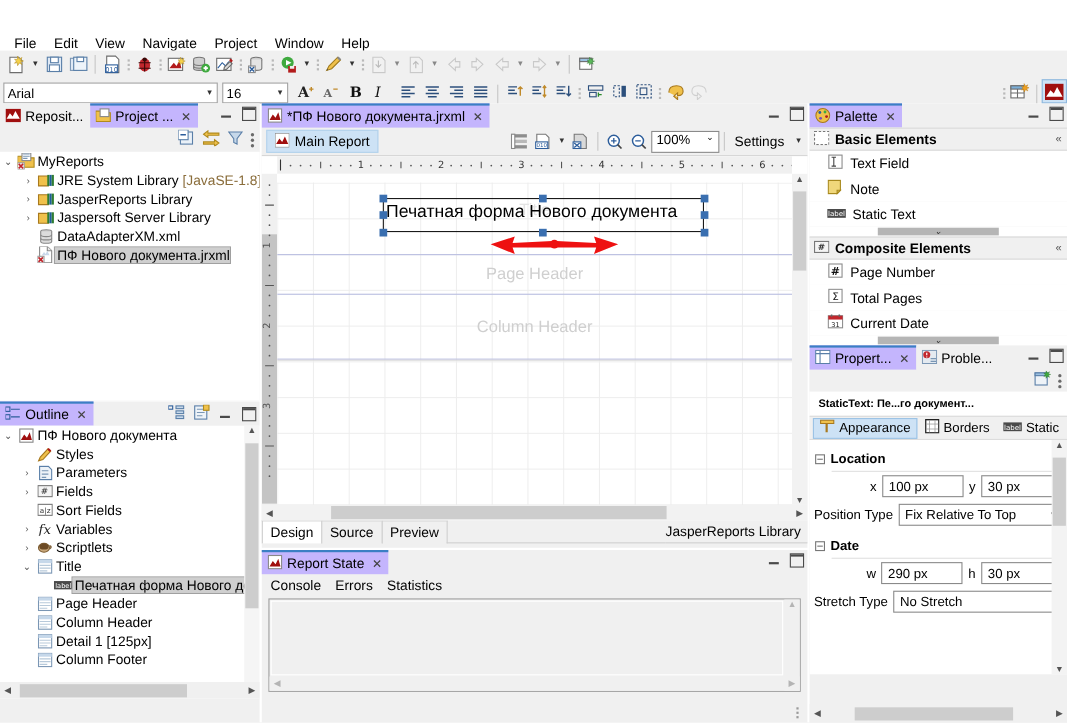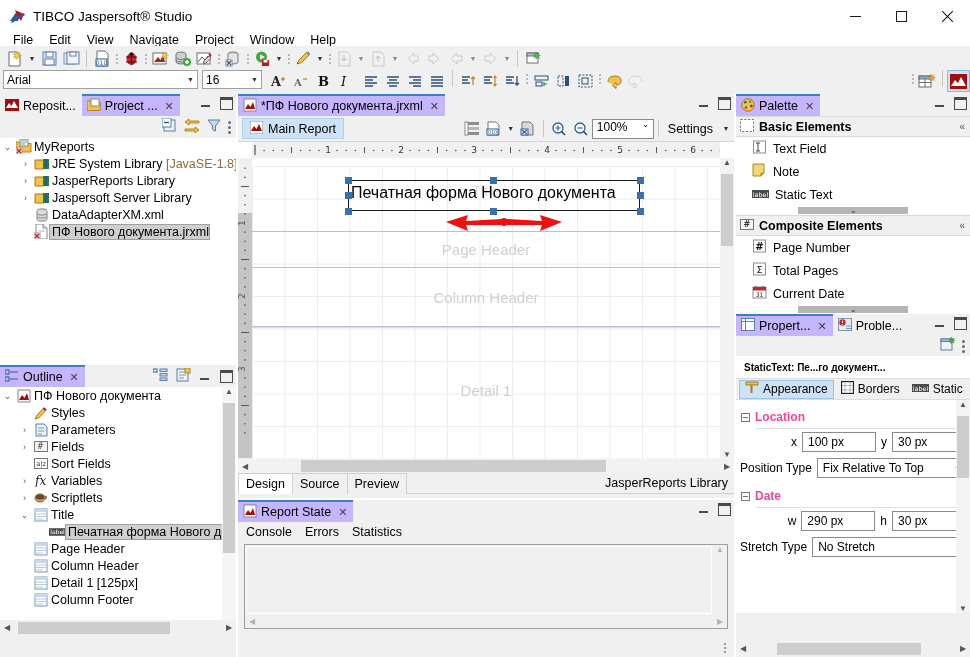--- a/index.html
+++ b/index.html
@@ -50,21 +50,21 @@
   .tb-sep { width: 1px; height: 17px; background: #c6c6c6; margin: 0 4px; }
   .tb-dots {
     width: 5px; height: 18px; display: flex; flex-direction: column;
     justify-content: center; align-items: center; gap: 2px; margin: 0 1px;
   }
   .tb-dots i { width: 2px; height: 2px; background: #b9b9b9; display: block; }
 
   
   .toolbar2 {
     position: absolute; left: 0; top: 70px; width: 970px; height: 24px;
-    background: #f0f0f0; display: flex; align-items: flex-start; padding-left: 3px;
+    background: #f0f0f0; display: flex; align-items: flex-end; padding-left: 3px;
   }
   .combo {
     height: 19px; background: #fff; border: 1px solid #a0a0a0;
     display: flex; align-items: center; font-size: 12px; padding-left: 3px;
     position: relative;
   }
   .combo .cb-arrow {
     position: absolute; right: 3px; top: 0; bottom: 0;
     display: flex; align-items: center; font-size: 7px; color: #333;
   }
@@ -205,21 +205,21 @@
     height: 22px; display: flex; align-items: center; padding-left: 8px;
     font-size: 10px; font-weight: bold; background: #ffffff;
   }
   .props-tabs {
     display: flex; align-items: center; height: 22px; background: #f0f0f0;
     border-top: 1px solid #dcdcdc; border-bottom: 1px solid #dcdcdc; gap: 2px; padding-left: 3px;
   }
   .ptab { display: flex; align-items: center; gap: 4px; height: 19px; padding: 0 5px; font-size: 12px; }
   .ptab.active { background: #cde2f5; border: 1px solid #9cc3e5; }
   .props-body { background: #ffffff; position: relative; font-size: 12px; padding-top: 10px; }
-  .sect-head { display: flex; align-items: center; gap: 5px; padding-left: 5px; font-weight: bold; color: #ec4899; font-size: 12px; }
+  .sect-head { display: flex; align-items: center; gap: 5px; padding-left: 5px; font-weight: bold; color: #000000; font-size: 12px; }
   .sect-box { width: 9px; height: 9px; border: 1px solid #777; position: relative; }
   .sect-box::after { content: ""; position: absolute; left: 1px; right: 1px; top: 3px; height: 1px; background: #777; }
   .sect-rule { height: 1px; background: #e0e0e0; margin: 4px 6px 0 20px; }
   .prow { display: flex; align-items: center; height: 26px; padding: 0 4px; gap: 5px; }
   .plabel { font-size: 12px; }
   .pinput {
     height: 20px; border: 1px solid #8a8a8a; background: #fff;
     display: flex; align-items: center; padding-left: 5px; font-size: 12px;
   }
   .pselect {
@@ -240,47 +240,20 @@
   .sb-thumb { background: #cdcdcd; }
   .sb-arrow { font-size: 8px; color: #555; width: 14px; text-align: center; }
   .grip-dots { display:flex; flex-direction:column; gap:2px; align-items:center; }
   .grip-dots i { width:2px; height:2px; background:#9a9a9a; }
 </style>
 </head>
 <body>
 
 <div class="app">
 
-  <div class="titlebar">
-    <span class="app-icon">
-      <svg width="17" height="17" viewBox="0 0 17 17">
-        <path d="M1 13 L8 3 L11 8 L9 13 Z" fill="#2c5d9b"></path>
-        <path d="M6 2 L15 6 L12 13 L8 7 Z" fill="#b31b1b"></path>
-        <path d="M2 14 L15 5 L16 7 L3 15 Z" fill="#2c5d9b"></path>
-      </svg>
-    </span>
-    <span class="app-title">TIBCO Jaspersoft® Studio</span>
-    <div class="win-btns">
-      <div class="win-btn">
-        <svg width="11" height="11" viewBox="0 0 11 11">
-            <rect x="0" y="5" width="11" height="1" fill="#1b1b1b"></rect>
-          </svg>
-      </div>
-      <div class="win-btn">
-        <svg width="11" height="11" viewBox="0 0 11 11">
-            <rect x="0.5" y="0.5" width="10" height="10" fill="none" stroke="#1b1b1b"></rect>
-          </svg>
-      </div>
-      <div class="win-btn close">
-        <svg width="11" height="11" viewBox="0 0 11 11">
-            <path d="M0 0 L11 11 M11 0 L0 11" stroke="#1b1b1b" stroke-width="1.1" fill="none"></path>
-          </svg>
-      </div>
-    </div>
-  </div>
 
   <div class="menubar">
     <div class="menu-item">File</div>
     <div class="menu-item">Edit</div>
     <div class="menu-item">View</div>
     <div class="menu-item">Navigate</div>
     <div class="menu-item">Project</div>
     <div class="menu-item">Window</div>
     <div class="menu-item">Help</div>
   </div>
@@ -1077,21 +1050,20 @@
 
         <div style="position:absolute;left:0;right:0;top:24px;text-align:center;color:#e3e3e3;font-size:15px">Title</div>
 
         <div class="band-sep" style="top:73px"></div>
         <div class="band-sep" style="top:109px"></div>
         <div class="band-sep" style="top:168px"></div>
         <div style="position:absolute;left:0;right:0;top:169px;height:1px;background:#dddddd"></div>
 
         <div class="band-label" style="top:83px">Page Header</div>
         <div class="band-label" style="top:131px">Column Header</div>
-        <div class="band-label" style="top:224px">Detail 1</div>
 
         <div class="sel-box" style="left:96px;top:22px;width:292px;height:31px"></div>
         <div class="sel-text" style="left:99px;top:26px">Печатная форма Нового документа</div>
 
         <div class="handle" style="left:93px;top:19px"></div>
         <div class="handle" style="left:238px;top:19px"></div>
         <div class="handle" style="left:385px;top:19px"></div>
         <div class="handle" style="left:93px;top:34px"></div>
         <div class="handle" style="left:385px;top:34px"></div>
         <div class="handle" style="left:93px;top:50px"></div>

